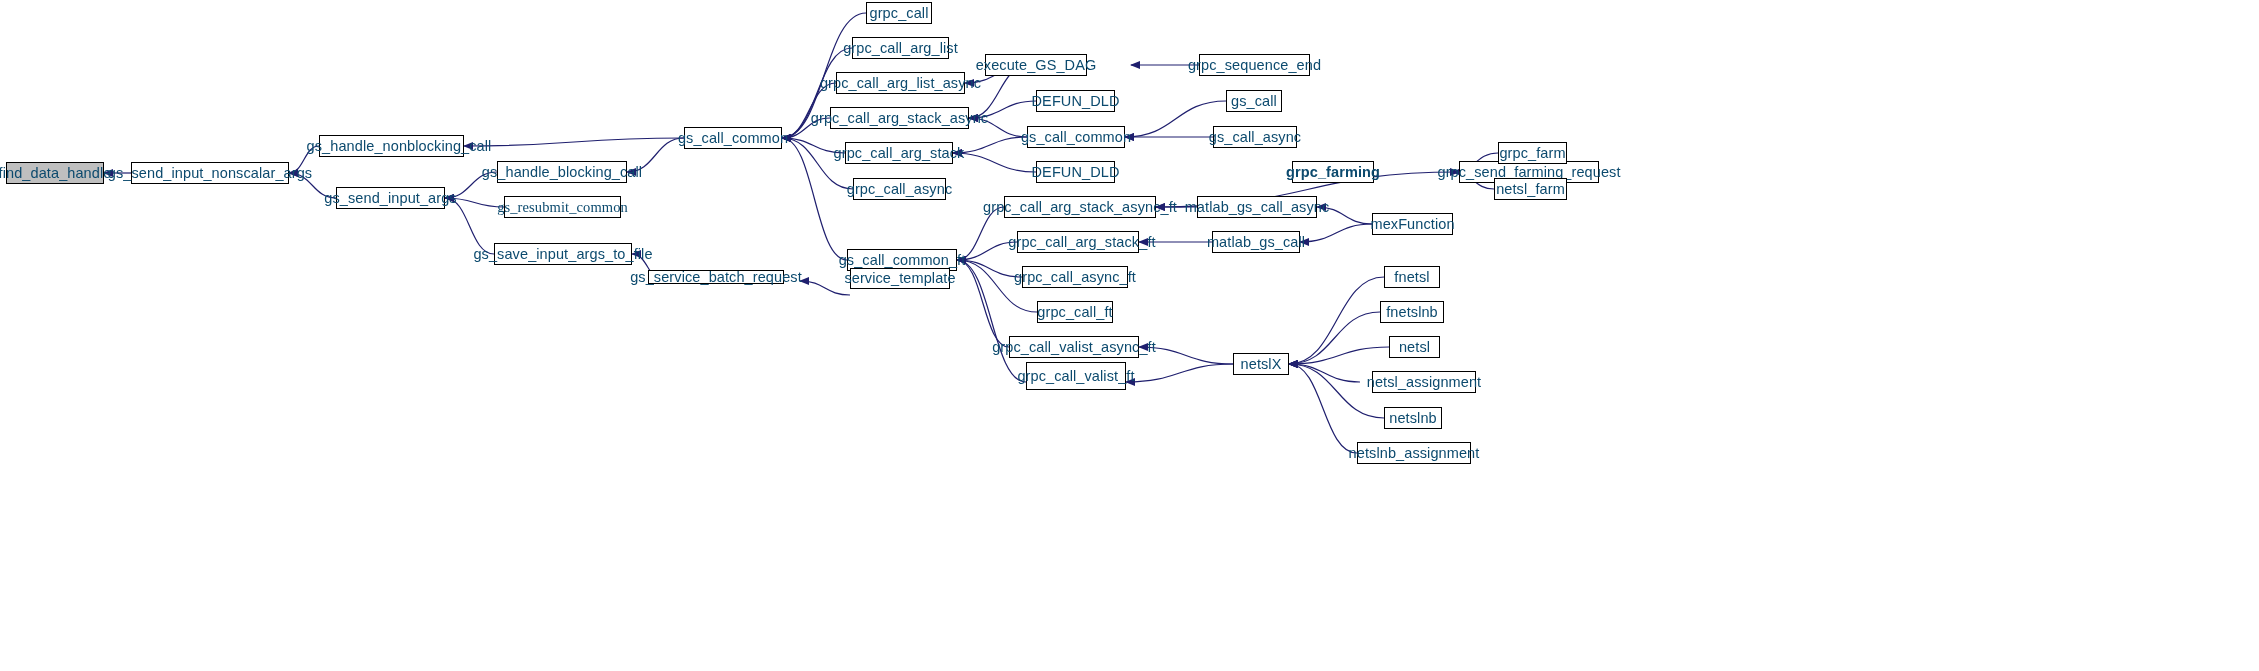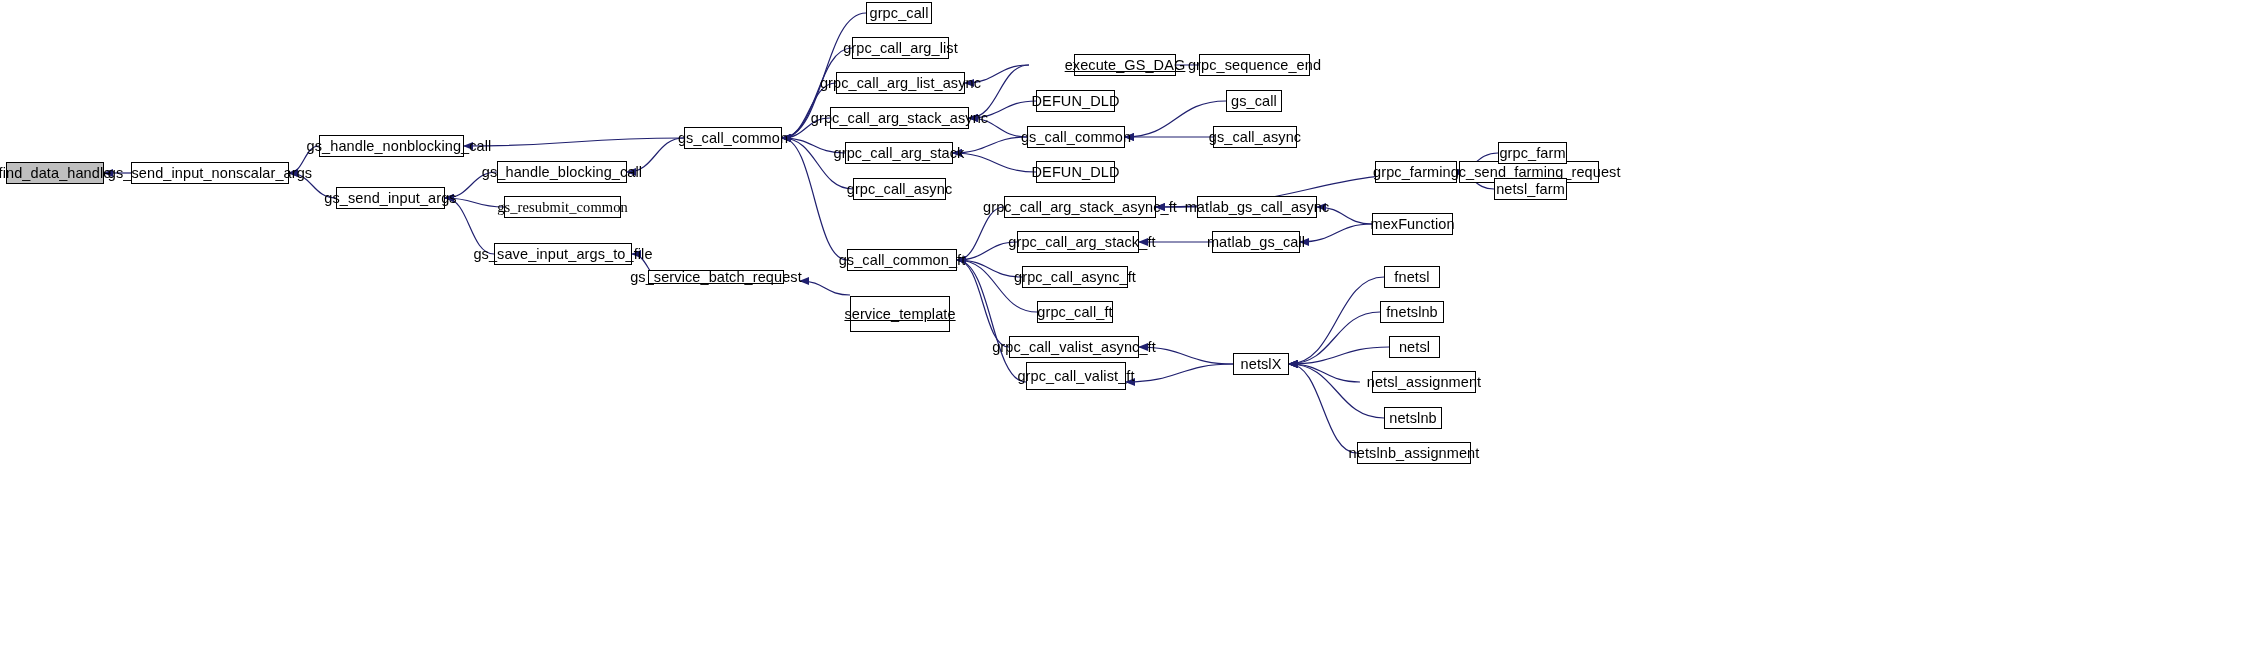--- a/index.html
+++ b/index.html
@@ -24,21 +24,21 @@
     top: 0;
     width: 2259px;
     height: 671px;
     pointer-events: none;
   }
   .node {
     position: absolute;
     box-sizing: border-box;
     border: 1px solid #000000;
     background: #ffffff;
-    color: #000000;
+    color: #0c4a6e;
     font-size: 14.5px;
     line-height: 1;
     display: flex;
     align-items: center;
     justify-content: center;
     white-space: nowrap;
     letter-spacing: 0.1px;
     z-index: 2;
   }
   .node.root {
@@ -110,36 +110,36 @@
       <div class="node root" style="left: 6px; top: 162px; width: 98px; height: 22px;">find_data_handle</div>
       <div class="node" style="left: 131px; top: 162px; width: 158px; height: 22px;">gs_send_input_nonscalar_args</div>
       <div class="node" style="left: 319px; top: 135px; width: 145px; height: 22px; padding-left: 15px;">gs_handle_nonblocking_call</div>
       <div class="node" style="left: 336px; top: 187px; width: 109px; height: 22px;">gs_send_input_args</div>
       <div class="node" style="left: 497px; top: 161px; width: 130px; height: 22px;">gs_handle_blocking_call</div>
       <div class="node" style="left: 504px; top: 196px; width: 117px; height: 22px; font-family: Liberation Serif, serif;">gs_resubmit_common</div>
       <div class="node" style="left: 494px; top: 243px; width: 138px; height: 22px;">gs_save_input_args_to_file</div>
       <div class="node" style="left: 648px; top: 270px; width: 136px; height: 14px;">gs_service_batch_request</div>
       <div class="node" style="left: 684px; top: 127px; width: 98px; height: 22px;">gs_call_common</div>
       <div class="node" style="left: 847px; top: 249px; width: 110px; height: 22px;">gs_call_common_ft</div>
-      <div class="node" style="left: 850px; top: 296px; width: 100px; height: 36px; text-decoration: underline;">service_template</div>
+      <div class="node" style="left: 850px; top: 268px; width: 100px; height: 21px;">service_template</div>
       <div class="node" style="left: 866px; top: 2px; width: 66px; height: 22px;">grpc_call</div>
       <div class="node" style="left: 852px; top: 37px; width: 97px; height: 22px;">grpc_call_arg_list</div>
       <div class="node" style="left: 836px; top: 72px; width: 129px; height: 22px;">grpc_call_arg_list_async</div>
       <div class="node" style="left: 830px; top: 107px; width: 139px; height: 22px;">grpc_call_arg_stack_async</div>
       <div class="node" style="left: 845px; top: 142px; width: 108px; height: 22px;">grpc_call_arg_stack</div>
       <div class="node" style="left: 853px; top: 178px; width: 93px; height: 22px;">grpc_call_async</div>
-      <div class="node" style="left: 1074px; top: 54px; width: 102px; height: 22px; text-decoration: underline;">execute_GS_DAG</div>
+      <div class="node" style="left: 985px; top: 54px; width: 102px; height: 22px;">execute_GS_DAG</div>
       <div class="node" style="left: 1036px; top: 90px; width: 79px; height: 22px;">DEFUN_DLD</div>
       <div class="node" style="left: 1027px; top: 126px; width: 98px; height: 22px;">gs_call_common</div>
       <div class="node" style="left: 1036px; top: 161px; width: 79px; height: 22px;">DEFUN_DLD</div>
       <div class="node" style="left: 1199px; top: 54px; width: 111px; height: 22px;">grpc_sequence_end</div>
       <div class="node" style="left: 1226px; top: 90px; width: 56px; height: 22px;">gs_call</div>
       <div class="node" style="left: 1213px; top: 126px; width: 84px; height: 22px;">gs_call_async</div>
       <div class="node" style="left: 1459px; top: 161px; width: 140px; height: 22px;">grpc_send_farming_request</div>
-      <div class="node" style="left: 1375px; top: 161px; width: 82px; height: 22px;">grpc_farming</div>
+      <div class="node" style="left: 1292px; top: 161px; width: 82px; height: 22px; font-weight: bold;">grpc_farming</div>
       <div class="node" style="left: 1498px; top: 142px; width: 69px; height: 22px;">grpc_farm</div>
       <div class="node" style="left: 1494px; top: 178px; width: 73px; height: 22px;">netsl_farm</div>
       <div class="node" style="left: 1004px; top: 196px; width: 152px; height: 22px;">grpc_call_arg_stack_async_ft</div>
       <div class="node" style="left: 1197px; top: 196px; width: 120px; height: 22px;">matlab_gs_call_async</div>
       <div class="node" style="left: 1372px; top: 213px; width: 81px; height: 22px;">mexFunction</div>
       <div class="node" style="left: 1017px; top: 231px; width: 122px; height: 22px; padding-left: 8px;">grpc_call_arg_stack_ft</div>
       <div class="node" style="left: 1212px; top: 231px; width: 88px; height: 22px;">matlab_gs_call</div>
       <div class="node" style="left: 1022px; top: 266px; width: 106px; height: 22px;">grpc_call_async_ft</div>
       <div class="node" style="left: 1037px; top: 301px; width: 76px; height: 22px;">grpc_call_ft</div>
       <div class="node" style="left: 1009px; top: 336px; width: 130px; height: 22px;">grpc_call_valist_async_ft</div>

